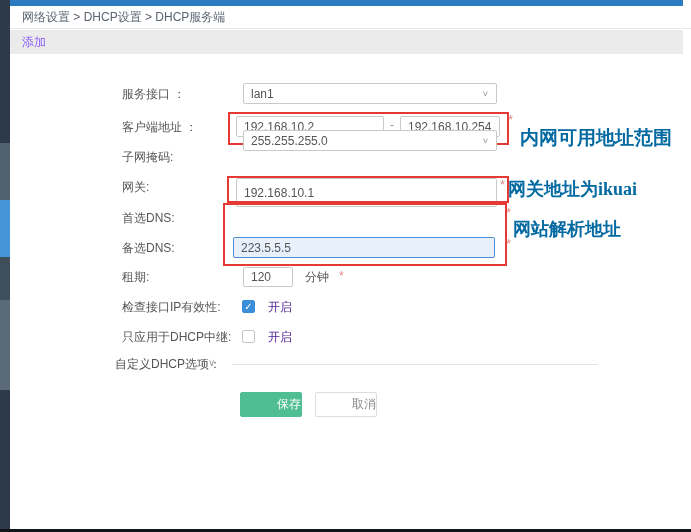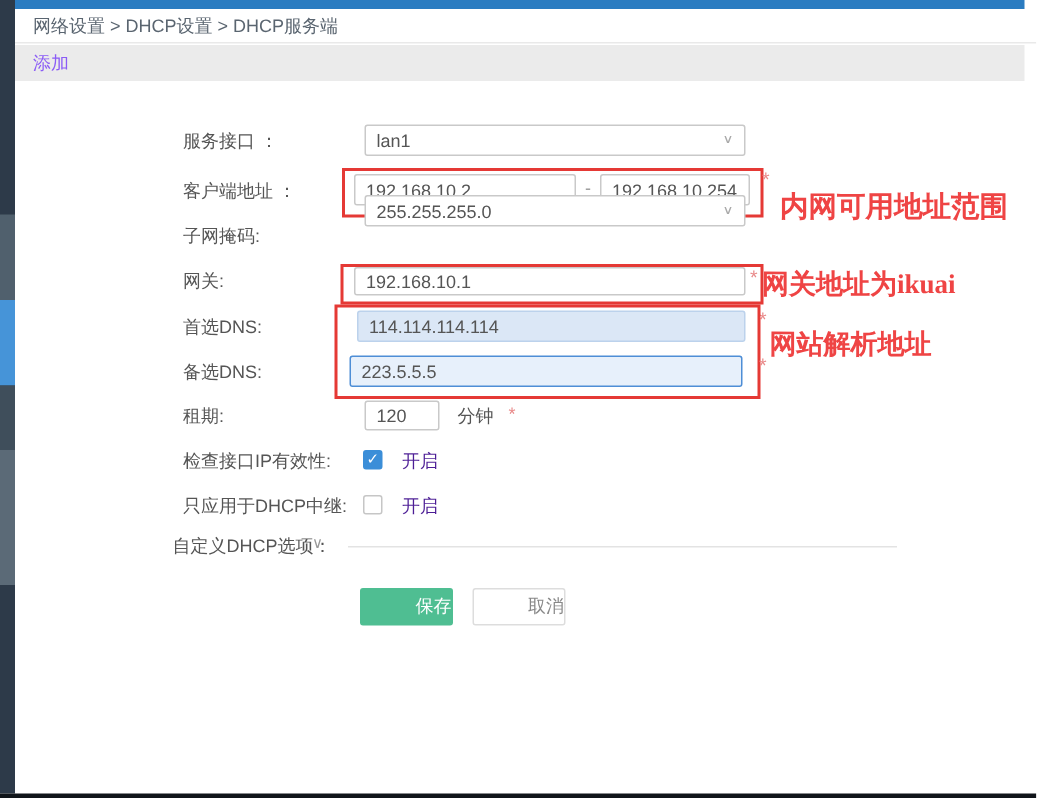--- a/index.html
+++ b/index.html
@@ -41,21 +41,21 @@
     cursor:pointer;
   }
   .chev { font-size:10px; color:#aaa; transform:scaleY(0.8); }
   .lbl-row1 { top:86px; }  .sel-row1 { top:83px;gap:32px; }
   .lbl-row2 { top:119px; }
   .in-client1 { left:236px; top:116px; width:148px; }
   .dash-sep { position:absolute; left:386px; top:118px; width:12px; text-align:center; font-size:12px; color:#999; }
   .in-client2 { left:400px; top:116px; width:100px; }
   .lbl-row3 { top:149px; } .sel-row3 { top:130px; }
   .lbl-row4 { top:179px; }
-  .in-gateway { left:236px; top:178px; width:261px; height:19px; }
+  .in-gateway { left:236px; top:178px; width:261px; height:29px; }
   .lbl-row5 { top:210px; }
   .in-dns1 { left:238px; top:207px; width:259px; background:#dbe7f6; border-color:#bcd2ec; }
   .lbl-row6 { top:240px; }
   .in-dns2 { left:233px; top:237px; width:262px; background:#e7f0fb; border-color:#4e8ed6; }
   .lbl-row7 { top:269px; }
   .in-lease { left:243px; top:267px; width:50px; height:20px; }
   .lease-unit { position:absolute; left:305px; top:269px; font-size:12px; color:#555; }
   .lease-star { position:absolute; left:339px; top:269px; font-size:12px; color:#e98a8a; }
   .lbl-row8 { top:299px; }
   .lbl-row9 { top:329px; }
@@ -76,21 +76,21 @@
   .hlbox { position:absolute; border:2px solid #e53935; pointer-events:none; }
   .hl1 { left:228px; top:112px; width:277px; height:29px; }
   .hl2 { left:227px; top:176px; width:278px; height:23px; }
   .hl3 { left:223px; top:203px; width:280px; height:59px; }
   .req { position:absolute; font-size:13px; color:#e98a8a; }
   .req1 { left:508px; top:112px; }
   .req2 { left:500px; top:177px; }
   .req3 { left:506px; top:205px; }
   .req4 { left:506px; top:236px; }
   .annot {
-    position:absolute; color:#ef4444; font-weight:bold;
+    position:absolute; color:#0369a1; font-weight:bold;
     font-family:"Liberation Serif","DejaVu Serif",serif; white-space:nowrap;
   }
   .an1 { left:520px; top:125px; font-size:19px; }
   .an2 { left:508px; top:177px; font-size:18px; }
   .an3 { left:513px; top:217px; font-size:18px; }
 
   
   .btn {
     position:absolute; top:392px; width:62px; height:25px; box-sizing:border-box;
     font-size:12px; border-radius:2px; text-align:right; line-height:25px; cursor:pointer;
@@ -132,21 +132,20 @@
     <span>255.255.255.0</span>
     <span class="chev">∨</span>
   </div>
 
   <div class="flabel lbl-row4">网关:</div>
   <input class="tinput in-gateway" value="192.168.10.1" style="">
   <div class="hlbox hl2"></div>
   <span class="req req2">*</span>
 
   <div class="flabel lbl-row5">首选DNS:</div>
-  <input class="tinput in-dns1" value="114.114.114.114" style="">
   <span class="req req3">*</span>
 
   <div class="flabel lbl-row6">备选DNS:</div>
   <input class="tinput in-dns2" value="223.5.5.5" style="">
   <div class="hlbox hl3"></div>
   <span class="req req4">*</span>
 
   <div class="flabel lbl-row7">租期:</div>
   <input class="tinput in-lease" value="120" style="">
   <span class="lease-unit">分钟</span>

